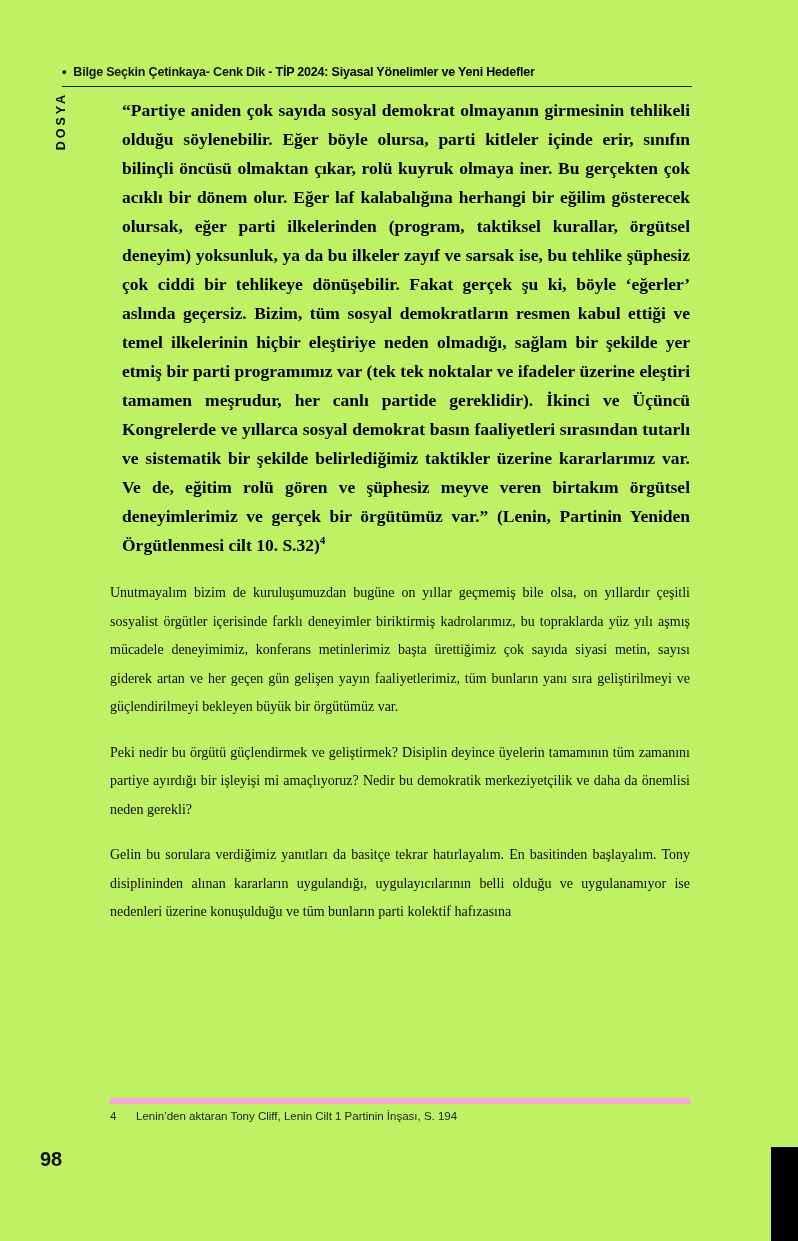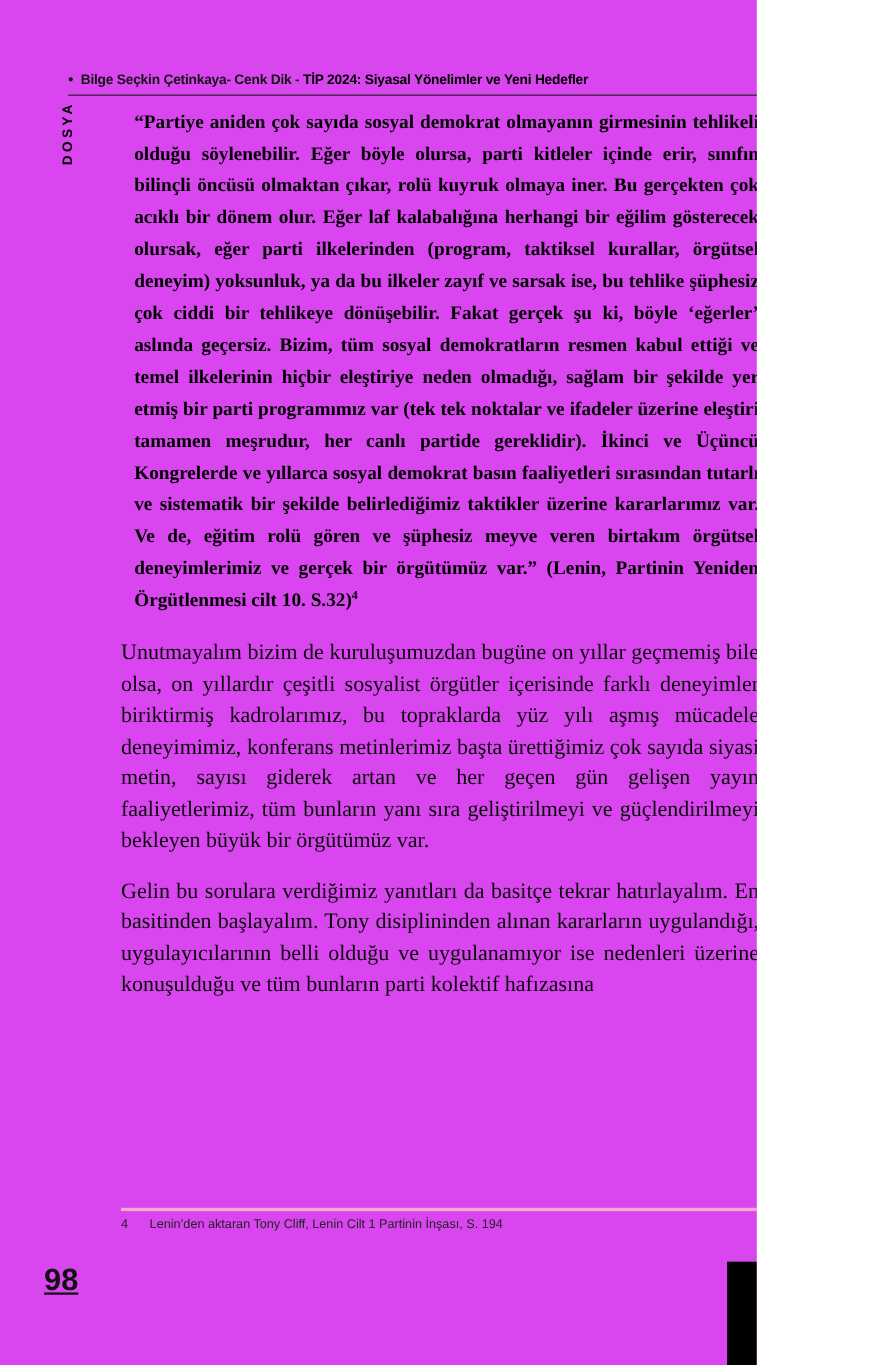--- a/index.html
+++ b/index.html
@@ -2,23 +2,23 @@
 <html lang="tr"><head>
 <meta charset="utf-8">
 <style>
   html, body {
     margin: 0;
     padding: 0;
     background: #ffffff;
   }
   .page {
     position: relative;
-    width: 688px;
+    width: 798px;
     height: 1241px;
-    background: #d946ef;
+    background: #bef264;
     overflow: hidden;
     color: #000;
     font-family: "Liberation Serif", serif;
   }
   
   .page-header {
     position: absolute;
     left: 62px;
     top: 64px;
     width: 630px;
@@ -69,51 +69,50 @@
     font-size: 17.5px;
     line-height: 29px;
     color: #000;
   }
   .quote sup {
     font-size: 11px;
     line-height: 0;
   }
   .body-para {
     margin: 0 0 17px 0;
-    font-size: 20px;
+    font-size: 14px;
     line-height: 28.5px;
     color: #0a0a0a;
   }
   
   .footnote-block {
     position: absolute;
     left: 110px;
     top: 1098px;
     width: 580px;
-    border-top: 3px solid #f9a8d4;
+    border-top: 6px solid #f9a8d4;
     padding-top: 6px;
     font-family: "Liberation Sans", sans-serif;
     font-size: 11.5px;
     color: #222;
     text-align: left;
   }
   .footnote-block .fn-num {
     display: inline-block;
     width: 26px;
   }
   
   .page-number {
     position: absolute;
     left: 40px;
     top: 1148px;
     font-family: "Liberation Sans", sans-serif;
     font-weight: bold;
-    font-size: 28px;
+    font-size: 20px;
     color: #111;
-    text-decoration: underline;
   }
   
   .corner-bar {
     position: absolute;
     right: 0;
     bottom: 0;
     width: 27px;
     height: 94px;
     background: #000;
   }
@@ -128,20 +127,21 @@
   </header>
 
   <div class="margin-label">DOSYA</div>
 
   <main class="content">
 
     <p class="quote"><span>“Partiye aniden çok sayıda sosyal demokrat olmayanın girmesinin tehlikeli olduğu söylenebilir. Eğer böyle olursa, parti kitleler içinde erir, sınıfın bilinçli öncüsü olmaktan çıkar, rolü kuyruk olmaya iner. Bu gerçekten çok acıklı bir dönem olur. Eğer laf kalabalığına herhangi bir eğilim gösterecek olursak, eğer parti ilkelerinden (program, taktiksel kurallar, örgütsel deneyim) yoksunluk, ya da bu ilkeler zayıf ve sarsak ise, bu tehlike şüphesiz çok ciddi bir tehlikeye dönüşebilir. Fakat gerçek şu ki, böyle ‘eğerler’ aslında geçersiz. Bizim, tüm sosyal demokratların resmen kabul ettiği ve temel ilkelerinin hiçbir eleştiriye neden olmadığı, sağlam bir şekilde yer etmiş bir parti programımız var (tek tek noktalar ve ifadeler üzerine eleştiri tamamen meşrudur, her canlı partide gereklidir). İkinci ve Üçüncü Kongrelerde ve yıllarca sosyal demokrat basın faaliyetleri sırasından tutarlı ve sistematik bir şekilde belirlediğimiz taktikler üzerine kararlarımız var. Ve de, eğitim rolü gören ve şüphesiz meyve veren birtakım örgütsel deneyimlerimiz ve gerçek bir örgütümüz var.” (Lenin, Partinin Yeniden Örgütlenmesi cilt 10. S.32)</span><sup>4</sup></p>
 
     <p class="body-para">Unutmayalım bizim de kuruluşumuzdan bugüne on yıllar geçmemiş bile olsa, on yıllardır çeşitli sosyalist örgütler içerisinde farklı deneyimler biriktirmiş kadrolarımız, bu topraklarda yüz yılı aşmış mücadele deneyimimiz, konferans metinlerimiz başta ürettiğimiz çok sayıda siyasi metin, sayısı giderek artan ve her geçen gün gelişen yayın faaliyetlerimiz, tüm bunların yanı sıra geliştirilmeyi ve güçlendirilmeyi bekleyen büyük bir örgütümüz var.</p>
 
+    <p class="body-para">Peki nedir bu örgütü güçlendirmek ve geliştirmek? Disiplin deyince üyelerin tamamının tüm zamanını partiye ayırdığı bir işleyişi mi amaçlıyoruz? Nedir bu demokratik merkeziyetçilik ve daha da önemlisi neden gerekli?</p>
 
     <p class="body-para">Gelin bu sorulara verdiğimiz yanıtları da basitçe tekrar hatırlayalım. En basitinden başlayalım. Tony disiplininden alınan kararların uygulandığı, uygulayıcılarının belli olduğu ve uygulanamıyor ise nedenleri üzerine konuşulduğu ve tüm bunların parti kolektif hafızasına</p>
 
   </main>
 
   <div class="footnote-block">
     <span class="fn-num">4</span><span class="fn-text">Lenin’den aktaran Tony Cliff, Lenin Cilt 1 Partinin İnşası, S. 194</span>
   </div>
 
   <div class="page-number">98</div>

